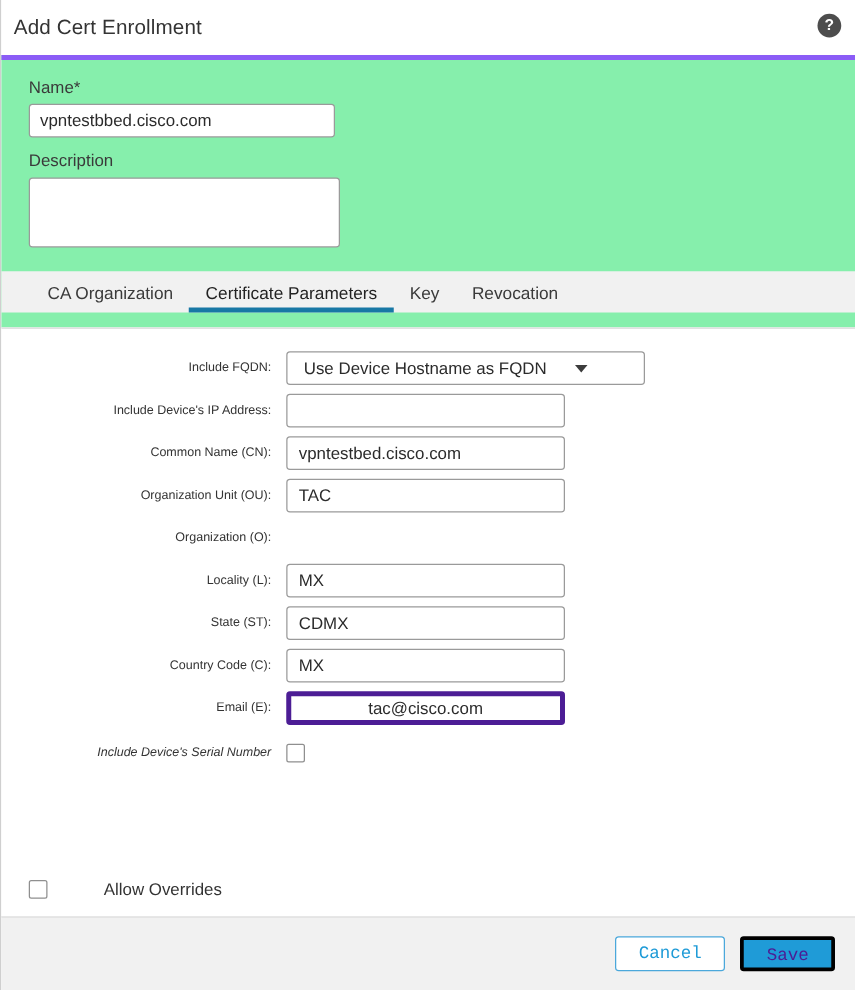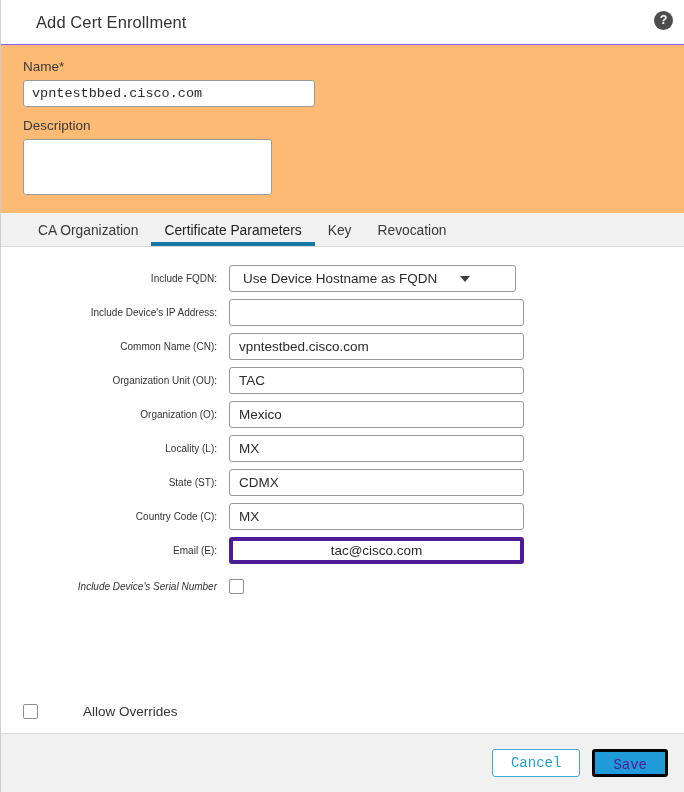--- a/index.html
+++ b/index.html
@@ -20,21 +20,21 @@
     flex-direction: column;
   }
 
   
   .dlg-header {
     height: 44px;
     flex: 0 0 44px;
     background: #ffffff;
     display: flex;
     align-items: center;
-    padding: 0 14px 0 35px;
+    padding: 0 14px 0 10px;
     position: relative;
   }
   .dlg-title {
     font-size: 16.5px;
     color: #343434;
     letter-spacing: 0.1px;
   }
   .help-icon {
     position: absolute;
     right: 11px;
@@ -47,38 +47,38 @@
     font-weight: bold;
     line-height: 19px;
     text-align: center;
     cursor: pointer;
     user-select: none;
   }
 
   
   .upper {
     flex: 0 0 auto;
-    background: #fdba74;
-    border-top: 1px solid #8b5cf6;
-    padding: 14px 0 0 0;
+    background: #86efac;
+    border-top: 4px solid #8b5cf6;
+    padding: 14px 0 12px 0;
   }
   .fld-block { padding: 0 0 0 22px; }
   .fld-label {
     font-size: 13.5px;
     color: #3a3a3a;
     margin-bottom: 6px;
     display: block;
   }
   .txt-input {
-    width: 292px;
+    width: 245px;
     height: 27px;
     border: 1px solid #9a9a9a;
     border-radius: 3px;
     background: #ffffff;
-    font-family: Liberation Mono, monospace;
+    font-family: Liberation Sans, sans-serif;
     font-size: 13.5px;
     color: #2b2b2b;
     padding: 0 8px;
     outline: none;
   }
   .txt-area {
     width: 249px;
     height: 56px;
     border: 1px solid #9a9a9a;
     border-radius: 3px;
@@ -134,21 +134,21 @@
   }
   .row-label {
     width: 228px;
     text-align: right;
     padding-right: 12px;
     font-size: 10px;
     color: #333333;
     white-space: nowrap;
   }
   .row-input {
-    width: 295px;
+    width: 223px;
     height: 27px;
     border: 1px solid #9a9a9a;
     border-radius: 3px;
     background: #ffffff;
     font-family: "Liberation Sans", sans-serif;
     font-size: 13.5px;
     color: #2b2b2b;
     padding: 0 9px;
     outline: none;
   }
@@ -304,21 +304,20 @@
       <input class="row-input" type="text" value="vpntestbed.cisco.com" style="">
     </div>
 
     <div class="row">
       <div class="row-label">Organization Unit (OU):</div>
       <input class="row-input" type="text" value="TAC" style="">
     </div>
 
     <div class="row">
       <div class="row-label">Organization (O):</div>
-      <input class="row-input" type="text" value="Mexico" style="">
     </div>
 
     <div class="row">
       <div class="row-label">Locality (L):</div>
       <input class="row-input" type="text" value="MX" style="">
     </div>
 
     <div class="row">
       <div class="row-label">State (ST):</div>
       <input class="row-input" type="text" value="CDMX" style="">

